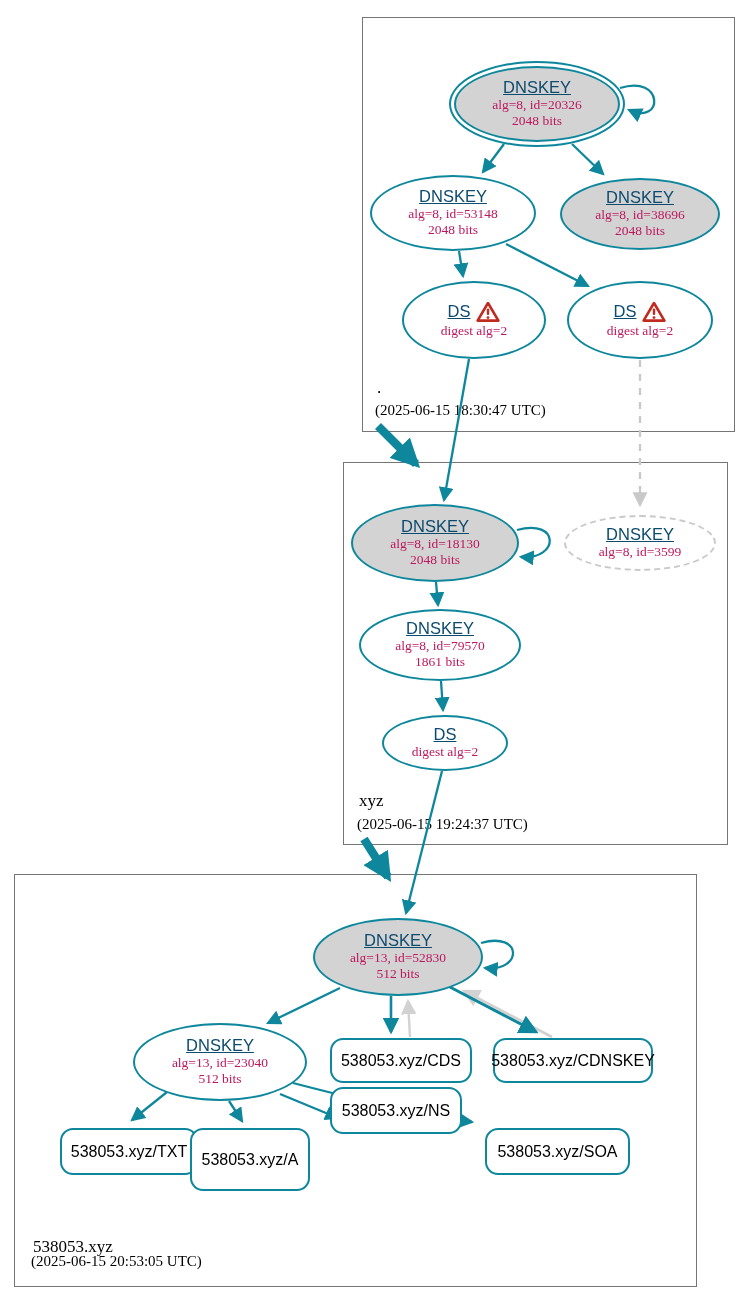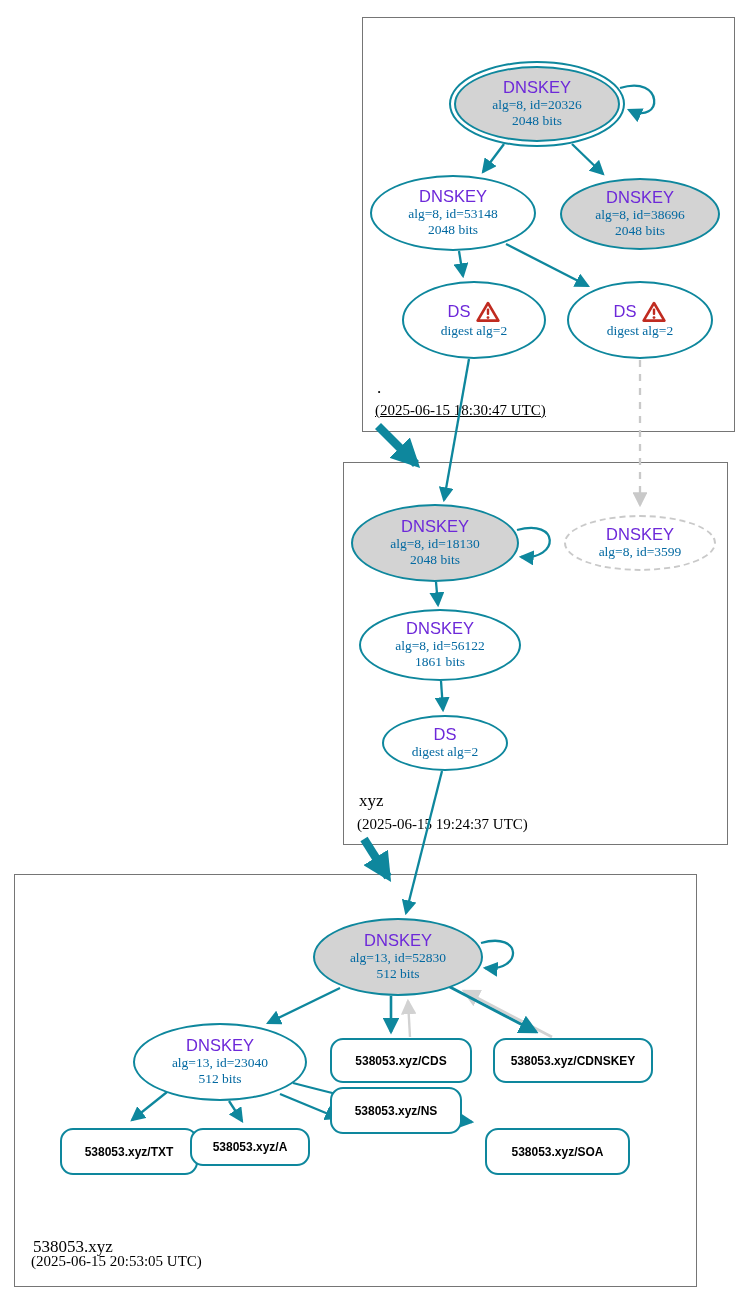--- a/index.html
+++ b/index.html
@@ -12,36 +12,36 @@
         text-align:center;box-sizing:border-box;}
   .ellipse{border-radius:50%;border:2.5px solid #0e879d;background:#ffffff;}
   .ellipse.gray{background:#d3d3d3;}
   .ellipse.dashed{border:2px dashed #c9c9c9;background:#ffffff;}
   .ksk-outer{position:absolute;border-radius:50%;border:2.5px solid #0e879d;box-sizing:border-box;
              padding:3px;background:#ffffff;}
   .ksk-inner{width:100%;height:100%;border-radius:50%;border:2.5px solid #0e879d;background:#d3d3d3;
              box-sizing:border-box;display:flex;flex-direction:column;align-items:center;justify-content:center;text-align:center;}
   .rrset{position:absolute;border:2px solid #0e879d;border-radius:13px;background:#ffffff;
          display:flex;align-items:center;justify-content:center;box-sizing:border-box;
-         font-size:12px;color:#000;font-weight:bold;}
-  .ntitle{font-size:16.5px;color:#6d28d9;line-height:1.15;display:flex;align-items:center;gap:6px;}
-  .nmeta{font-family:"Liberation Serif",serif;font-size:13.5px;color:#0369a1;line-height:1.25;}
+         font-size:16px;color:#000;}
+  .ntitle{font-size:16.5px;color:#0c4a6e;line-height:1.15;display:flex;align-items:center;gap:6px;text-decoration:underline;}
+  .nmeta{font-family:"Liberation Serif",serif;font-size:13.5px;color:#be185d;line-height:1.25;}
   svg.overlay{position:absolute;left:0;top:0;pointer-events:none;}
 </style>
 </head>
 <body>
 
 <div id="canvas">
 
   <div class="zonebox" style="left:362px;top:17px;width:371px;height:413px;"></div>
   <div class="zonebox" style="left:343px;top:462px;width:383px;height:381px;"></div>
   <div class="zonebox" style="left:14px;top:874px;width:681px;height:411px;"></div>
 
   <div class="zone-name" style="left:377px;top:378px;">.</div>
-  <div class="zone-ts" style="left:375px;top:402px;text-decoration:underline;">(2025-06-15 18:30:47 UTC)</div>
+  <div class="zone-ts" style="left:375px;top:402px;">(2025-06-15 18:30:47 UTC)</div>
 
   <div class="zone-name" style="left:359px;top:791px;">xyz</div>
   <div class="zone-ts" style="left:357px;top:816px;">(2025-06-15 19:24:37 UTC)</div>
 
   <div class="zone-name" style="left:33px;top:1228px;margin-top:9px;">538053.xyz</div>
   <div class="zone-ts" style="left:31px;top:1253px;">(2025-06-15 20:53:05 UTC)</div>
 
   <svg class="overlay" width="748" height="1299" viewBox="0 0 748 1299">
     <defs>
       <marker id="mt" viewBox="0 0 10 10" refX="8.5" refY="5" markerWidth="6.5" markerHeight="6.5" orient="auto-start-reverse">
@@ -137,21 +137,21 @@
     <div class="nmeta">2048 bits</div>
   </div>
 
   <div class="node ellipse dashed" style="left:564px;top:515px;width:152px;height:56px;">
     <div class="ntitle">DNSKEY</div>
     <div class="nmeta">alg=8, id=3599</div>
   </div>
 
   <div class="node ellipse" style="left:359px;top:609px;width:162px;height:72px;">
     <div class="ntitle">DNSKEY</div>
-    <div class="nmeta">alg=8, id=56122</div>
+    <div class="nmeta">alg=8, id=79570</div>
     <div class="nmeta">1861 bits</div>
   </div>
 
   <div class="node ellipse" style="left:382px;top:715px;width:126px;height:56px;">
     <div class="ntitle">DS</div>
     <div class="nmeta">digest alg=2</div>
   </div>
 
   <div class="node ellipse gray" style="left:313px;top:918px;width:170px;height:78px;">
     <div class="ntitle">DNSKEY</div>
@@ -167,21 +167,21 @@
 
   <div class="rrset" style="left:330px;top:1038px;width:142px;height:45px;">
     <span>538053.xyz/CDS</span>
   </div>
   <div class="rrset" style="left:493px;top:1038px;width:160px;height:45px;">
     <span>538053.xyz/CDNSKEY</span>
   </div>
   <div class="rrset" style="left:27px;top:1128px;width:138px;height:47px;margin-left:33px;">
     <span>538053.xyz/TXT</span>
   </div>
-  <div class="rrset" style="left:190px;top:1128px;width:120px;height:38px;">
+  <div class="rrset" style="left:190px;top:1128px;width:120px;height:63px;">
     <span>538053.xyz/A</span>
   </div>
   <div class="rrset" style="left:330px;top:1087px;width:132px;height:47px;">
     <span>538053.xyz/NS</span>
   </div>
   <div class="rrset" style="left:485px;top:1128px;width:145px;height:47px;">
     <span>538053.xyz/SOA</span>
   </div>
 
 </div>

